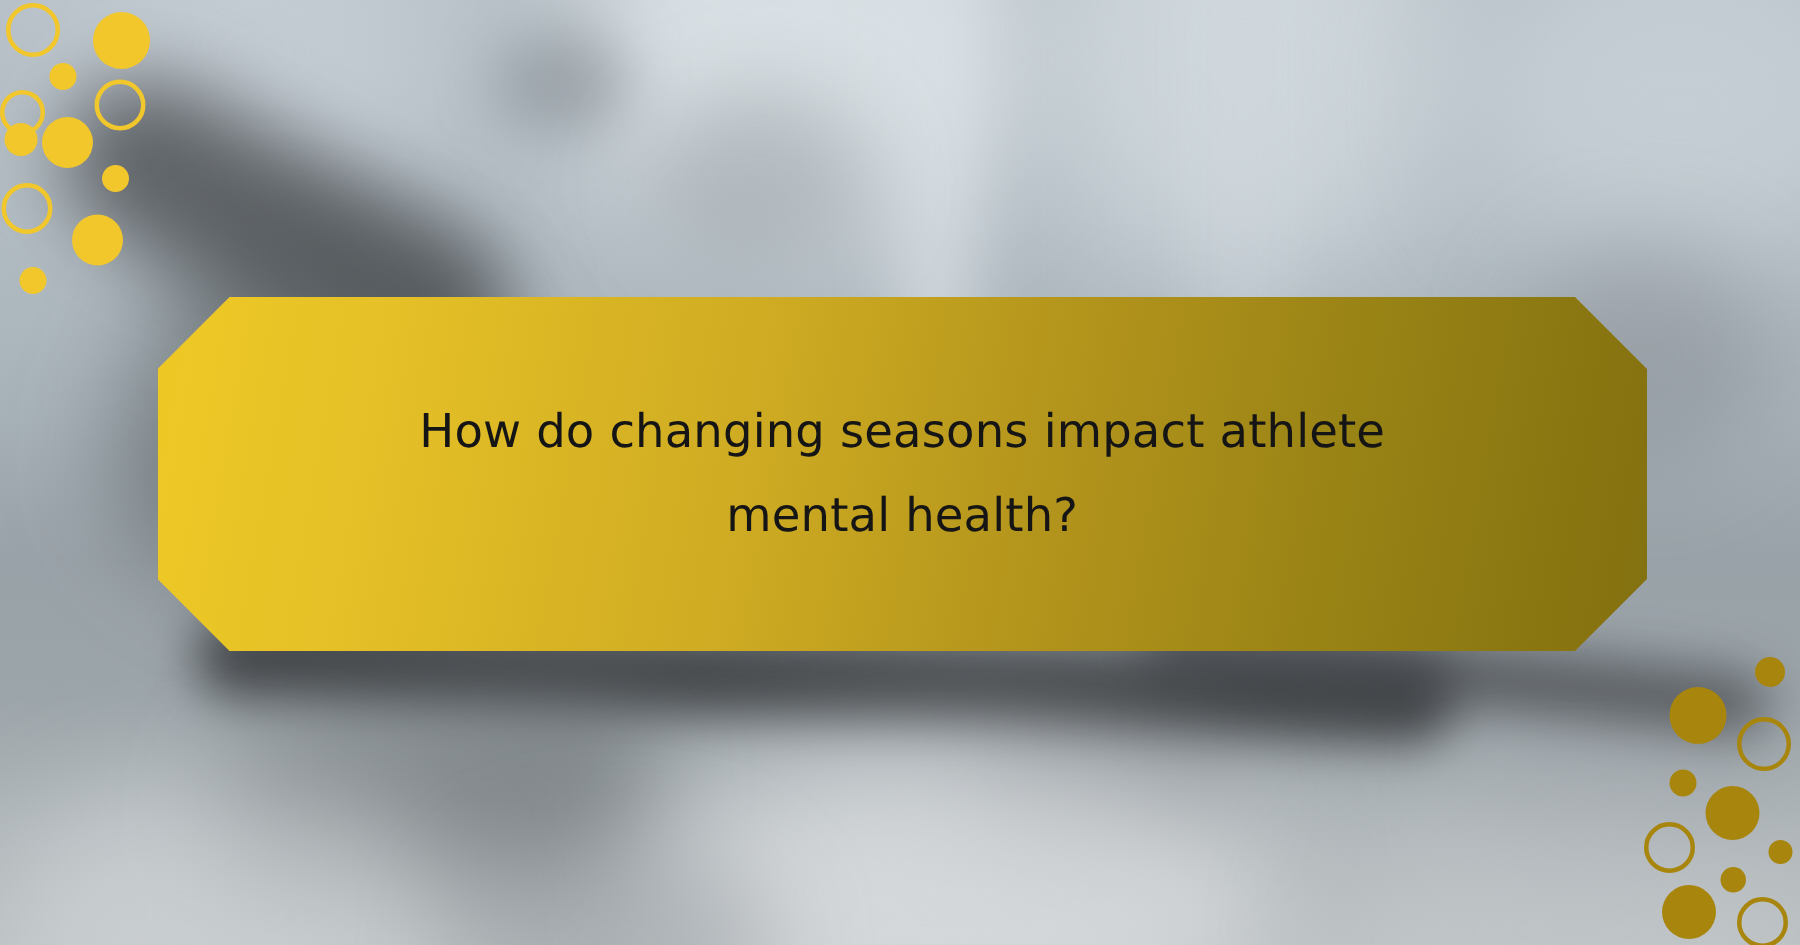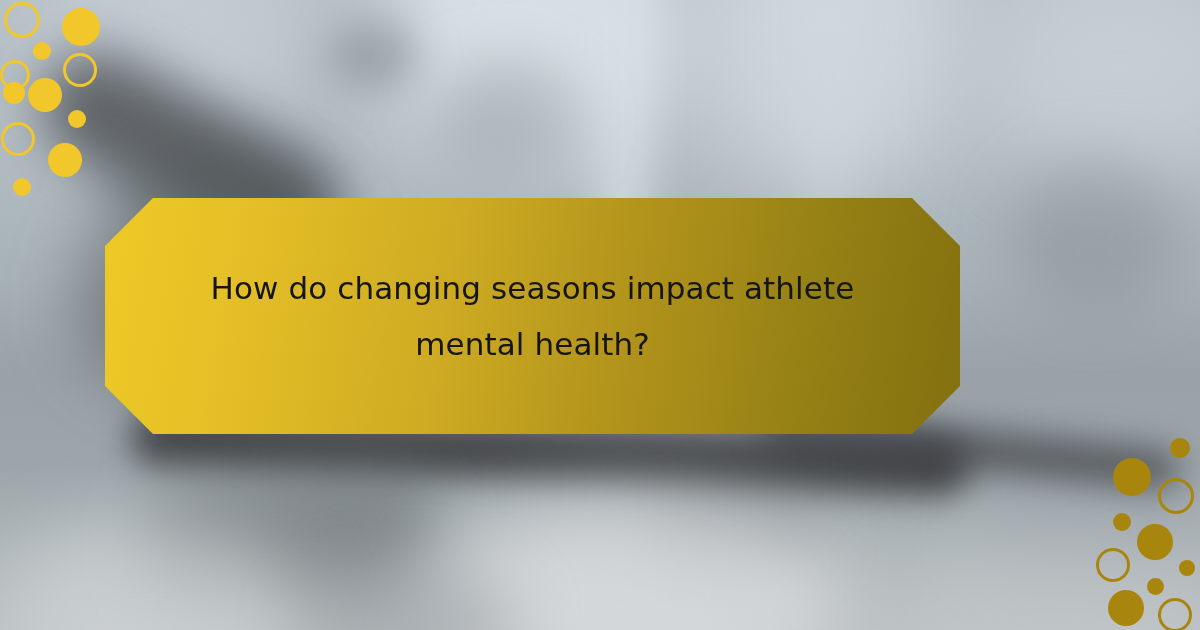--- a/index.html
+++ b/index.html
@@ -154,21 +154,21 @@
   .dot.fill-tl   { background: #f2c72c; }
   .dot.ring-tl   { background: transparent; border: 3px solid #f2c72c; }
   .dot.fill-br   { background: #a8860d; }
   .dot.ring-br   { background: transparent; border: 3px solid #a8860d; }
 
   
   .banner {
     position: absolute;
     left: 105px;
     top: 198px;
-    width: 855px;
+    width: 993px;
     height: 236px;
     background: linear-gradient(100deg,
         #eec925 0%,
         #e6c127 14%,
         #ceab22 40%,
         #b0921b 62%,
         #948014 82%,
         #83700f 100%);
     clip-path: polygon(
       48px 0,

